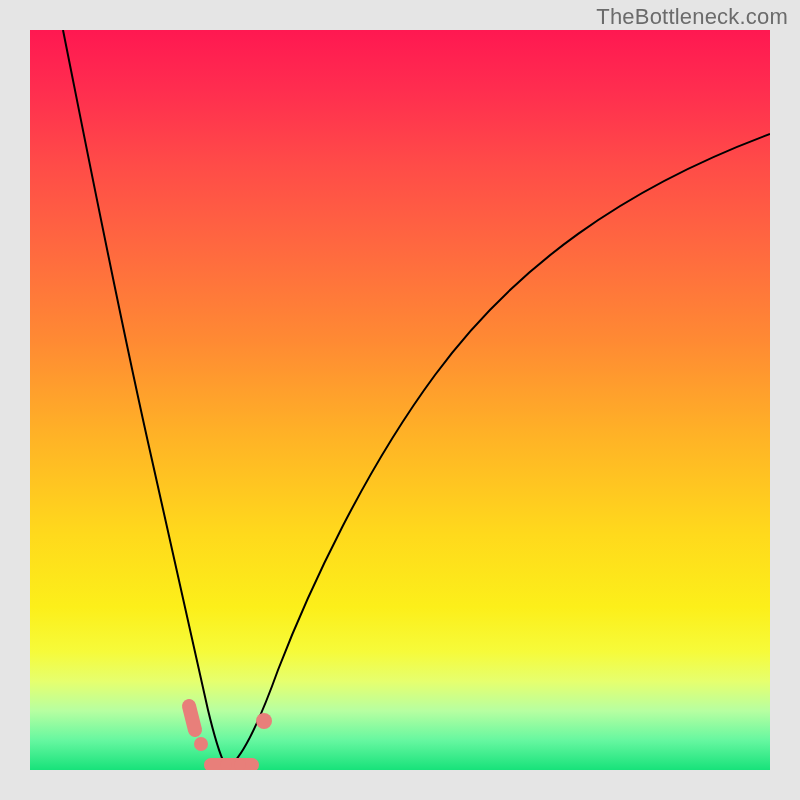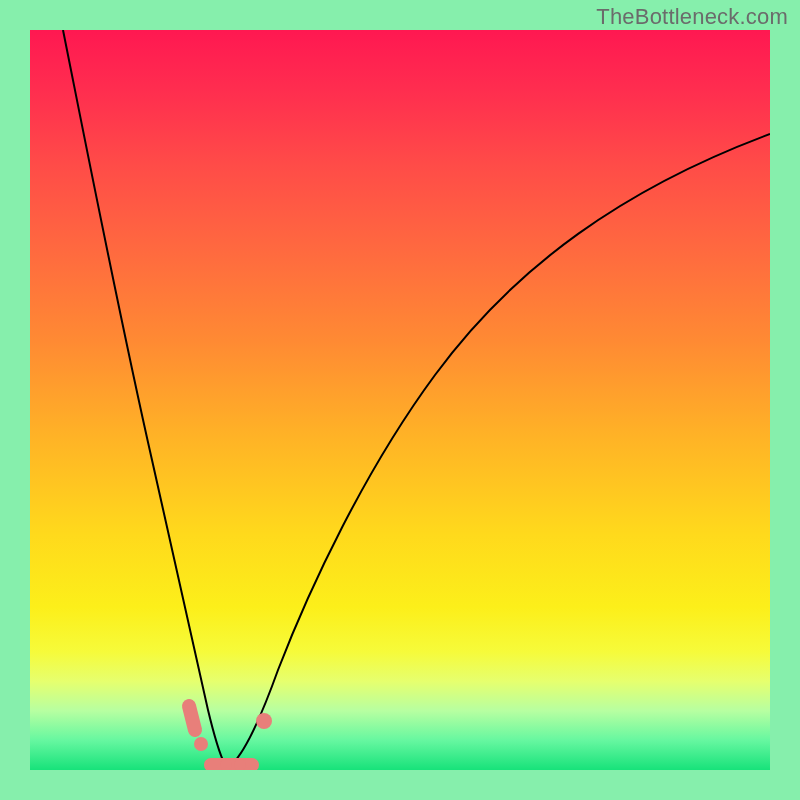--- a/index.html
+++ b/index.html
@@ -8,21 +8,21 @@
     width: 800px;
     height: 800px;
     background: #000;
     overflow: hidden;
     font-family: Arial, Helvetica, sans-serif;
   }
   .stage {
     position: relative;
     width: 800px;
     height: 800px;
-    background: #86efac;
+    background: #e5e5e5;
   }
   .watermark {
     position: absolute;
     top: 4px;
     right: 12px;
     color: #6b6b6b;
     font-size: 22px;
     font-weight: 500;
     letter-spacing: 0.2px;
     z-index: 10;

